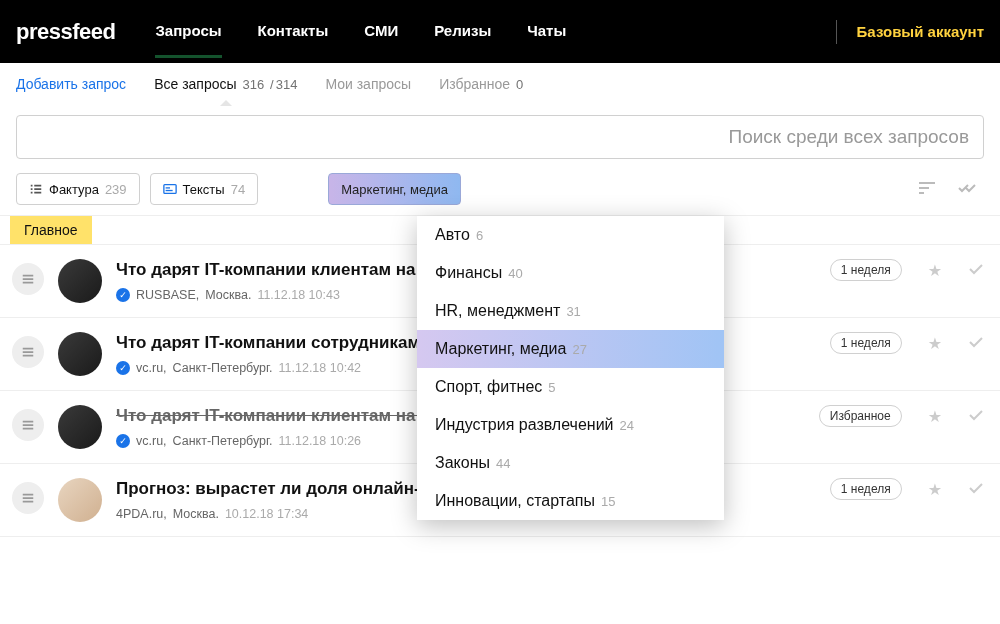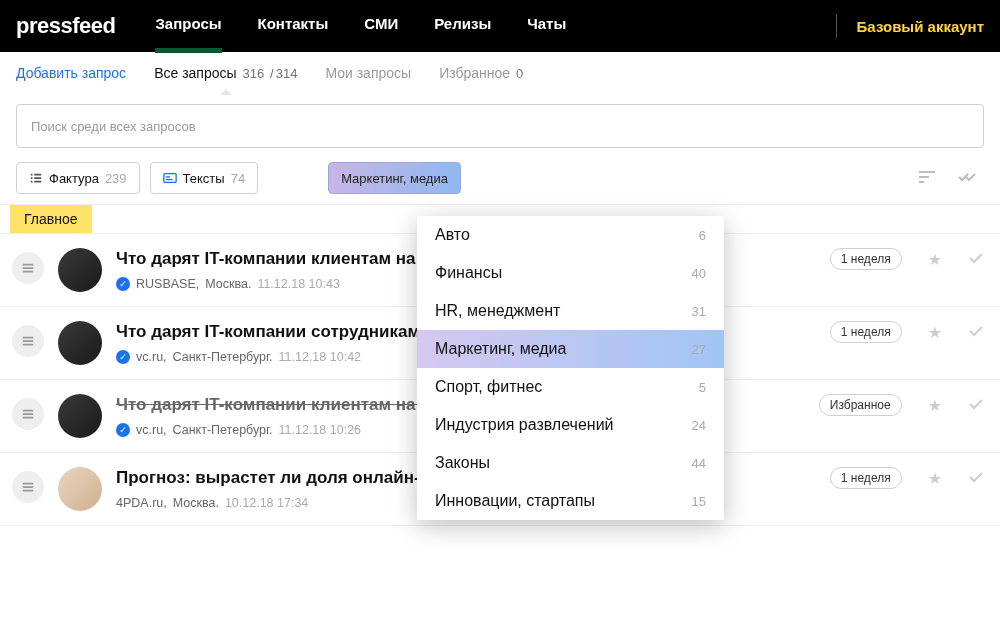--- a/index.html
+++ b/index.html
@@ -1,34 +1,34 @@
 <!DOCTYPE html>
 <html><head>
 <meta charset="utf-8">
 <style>
   * { box-sizing: border-box; margin: 0; padding: 0; }
   body { font-family: -apple-system, BlinkMacSystemFont, "Segoe UI", Arial, sans-serif; font-size: 14px; color: #111; width: 1000px; height: 624px; overflow: hidden; background: #fff; }
   
-  .topbar { background: #000; height: 52px; display: flex; align-items: center; padding: 0 16px; }
+  .topbar { background: #000; height: 63px; display: flex; align-items: center; padding: 0 16px; }
   .logo { color: #fff; font-weight: 700; font-size: 22px; letter-spacing: -0.5px; margin-right: 40px; }
   .topnav { display: flex; gap: 36px; flex: 1; }
   .topnav-item { color: #fff; font-size: 15px; font-weight: 600; cursor: pointer; padding: 16px 0; }
-  .topnav-item.active { border-bottom: 5px solid #14532d; }
+  .topnav-item.active { border-bottom: 3px solid #14532d; }
   .topbar-sep { width: 1px; height: 24px; background: #555; margin: 0 20px; }
   .account { color: #ffd23f; font-size: 15px; font-weight: 600; cursor: pointer; }
   
   .subnav { height: 42px; display: flex; align-items: center; padding: 0 16px; gap: 28px; font-size: 14px; }
   .subnav-add { color: #1a73e8; cursor: pointer; text-align: right; }
   .subnav-item { color: #111; cursor: pointer; position: relative; }
   .subnav-item.muted { color: #999; }
   .subnav-count { color: #737373; font-size: 13px; margin-left: 2px; }
   .subnav-item.active::after { content: ""; position: absolute; left: 50%; bottom: -14px; transform: translateX(-50%); width: 0; height: 0; border-left: 6px solid transparent; border-right: 6px solid transparent; border-bottom: 6px solid #e5e5e5; }
   
   .searchrow { padding: 10px 16px; display: flex; gap: 10px; }
-  .searchbox { flex: 1; border: 1px solid #d0d0d0; border-radius: 4px; height: 44px; padding: 0 14px; font-size: 13px; color: #333; outline: none; }
+  .searchbox { flex: 1; border: 1px solid #d0d0d0; border-radius: 4px; height: 44px; padding: 0 14px; font-size: 19px; color: #333; outline: none; text-align: right; }
   .searchbox::placeholder { color: #999; }
   .searchbtn { border: 1px solid #d0d0d0; border-radius: 4px; background: #fff; padding: 0 22px; font-size: 17px; cursor: pointer; }
   
   .filterrow { padding: 4px 16px 10px; display: flex; align-items: center; gap: 10px; }
   .chip { border: 1px solid #d0d0d0; border-radius: 4px; background: #fff; height: 32px; padding: 0 12px; display: inline-flex; align-items: center; gap: 6px; font-size: 13px; cursor: pointer; }
   .chip-ico { width: 14px; height: 14px; display: inline-flex; align-items: center; justify-content: center; }
   .chip .cnt { color: #aaa; }
   .chip-cat { background: linear-gradient(90deg, #c8b5e8, #8fb8f0); border: 1px solid #9aa8d8; color: #222; font-weight: 500; }
   .spacer { flex: 1; }
   .tool-ico { color: #bbb; cursor: pointer; padding: 4px 6px; }
@@ -46,21 +46,21 @@
   .verify { width: 14px; height: 14px; background: #1a73e8; border-radius: 50%; display: inline-flex; align-items: center; justify-content: center; color: #fff; font-size: 9px; }
   .row-right { display: flex; align-items: center; gap: 26px; }
   .pill { border: 1px solid #d0d0d0; border-radius: 14px; padding: 3px 10px; font-size: 12px; color: #333; background: #fff; white-space: nowrap; }
   .star { color: #ccc; cursor: pointer; font-size: 16px; }
   .check { color: #ccc; cursor: pointer; }
   
   .dropdown { position: absolute; left: 417px; top: 216px; width: 307px; background: #fff; box-shadow: 0 6px 24px rgba(0,0,0,0.25); z-index: 50; max-height: 332px; overflow-y: auto; }
   .dropdown::-webkit-scrollbar { width: 14px; }
   .dropdown::-webkit-scrollbar-track { background: #f0f0f0; }
   .dropdown::-webkit-scrollbar-thumb { background: #bbb; }
-  .dd-item { padding: 10px 18px; font-size: 16px; cursor: pointer; display: flex; align-items: baseline; gap: 6px; justify-content: space-between; }
+  .dd-item { padding: 10px 18px; font-size: 16px; cursor: pointer; display: flex; align-items: baseline; gap: 6px; }
   .dd-item.sel { background: linear-gradient(90deg,#d5c8f0,#a0c4f5); }
   .dd-cnt { color: #aaa; font-size: 13px; }
 </style>
 </head>
 <body>
 
 <div class="topbar">
   <div class="logo">pressfeed</div>
   <div class="topnav">
     <div class="topnav-item active">Запросы</div>

